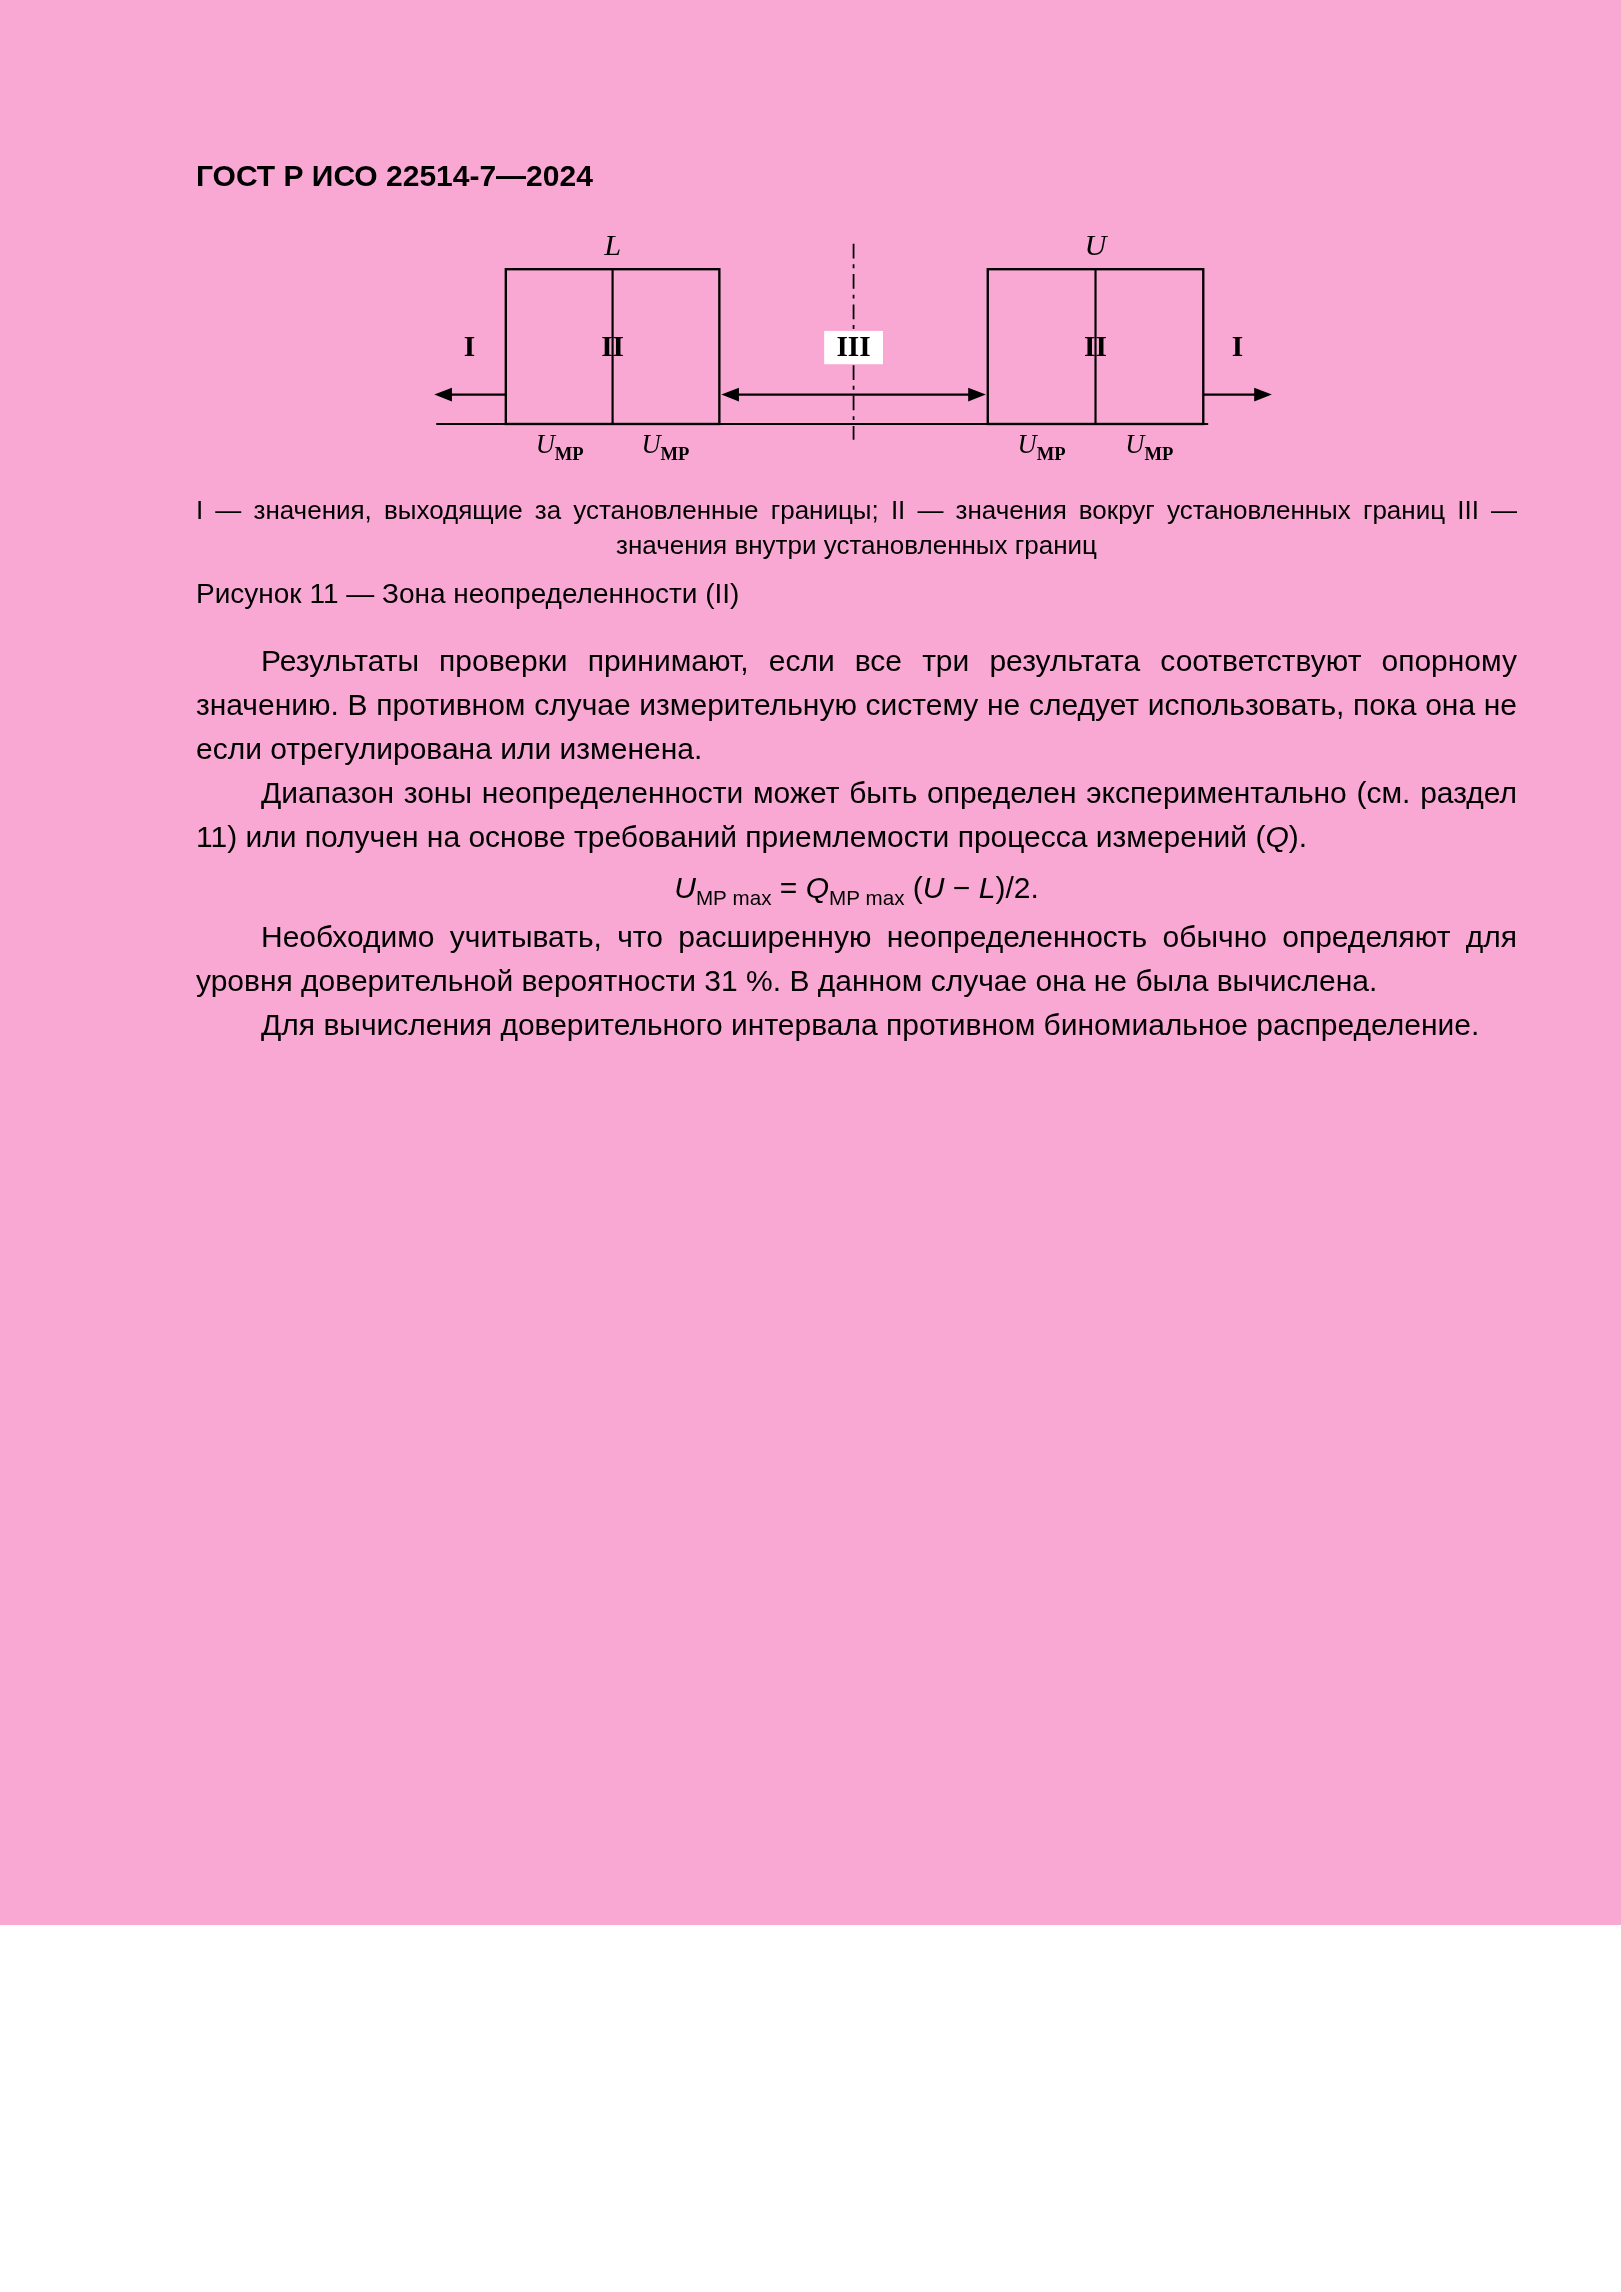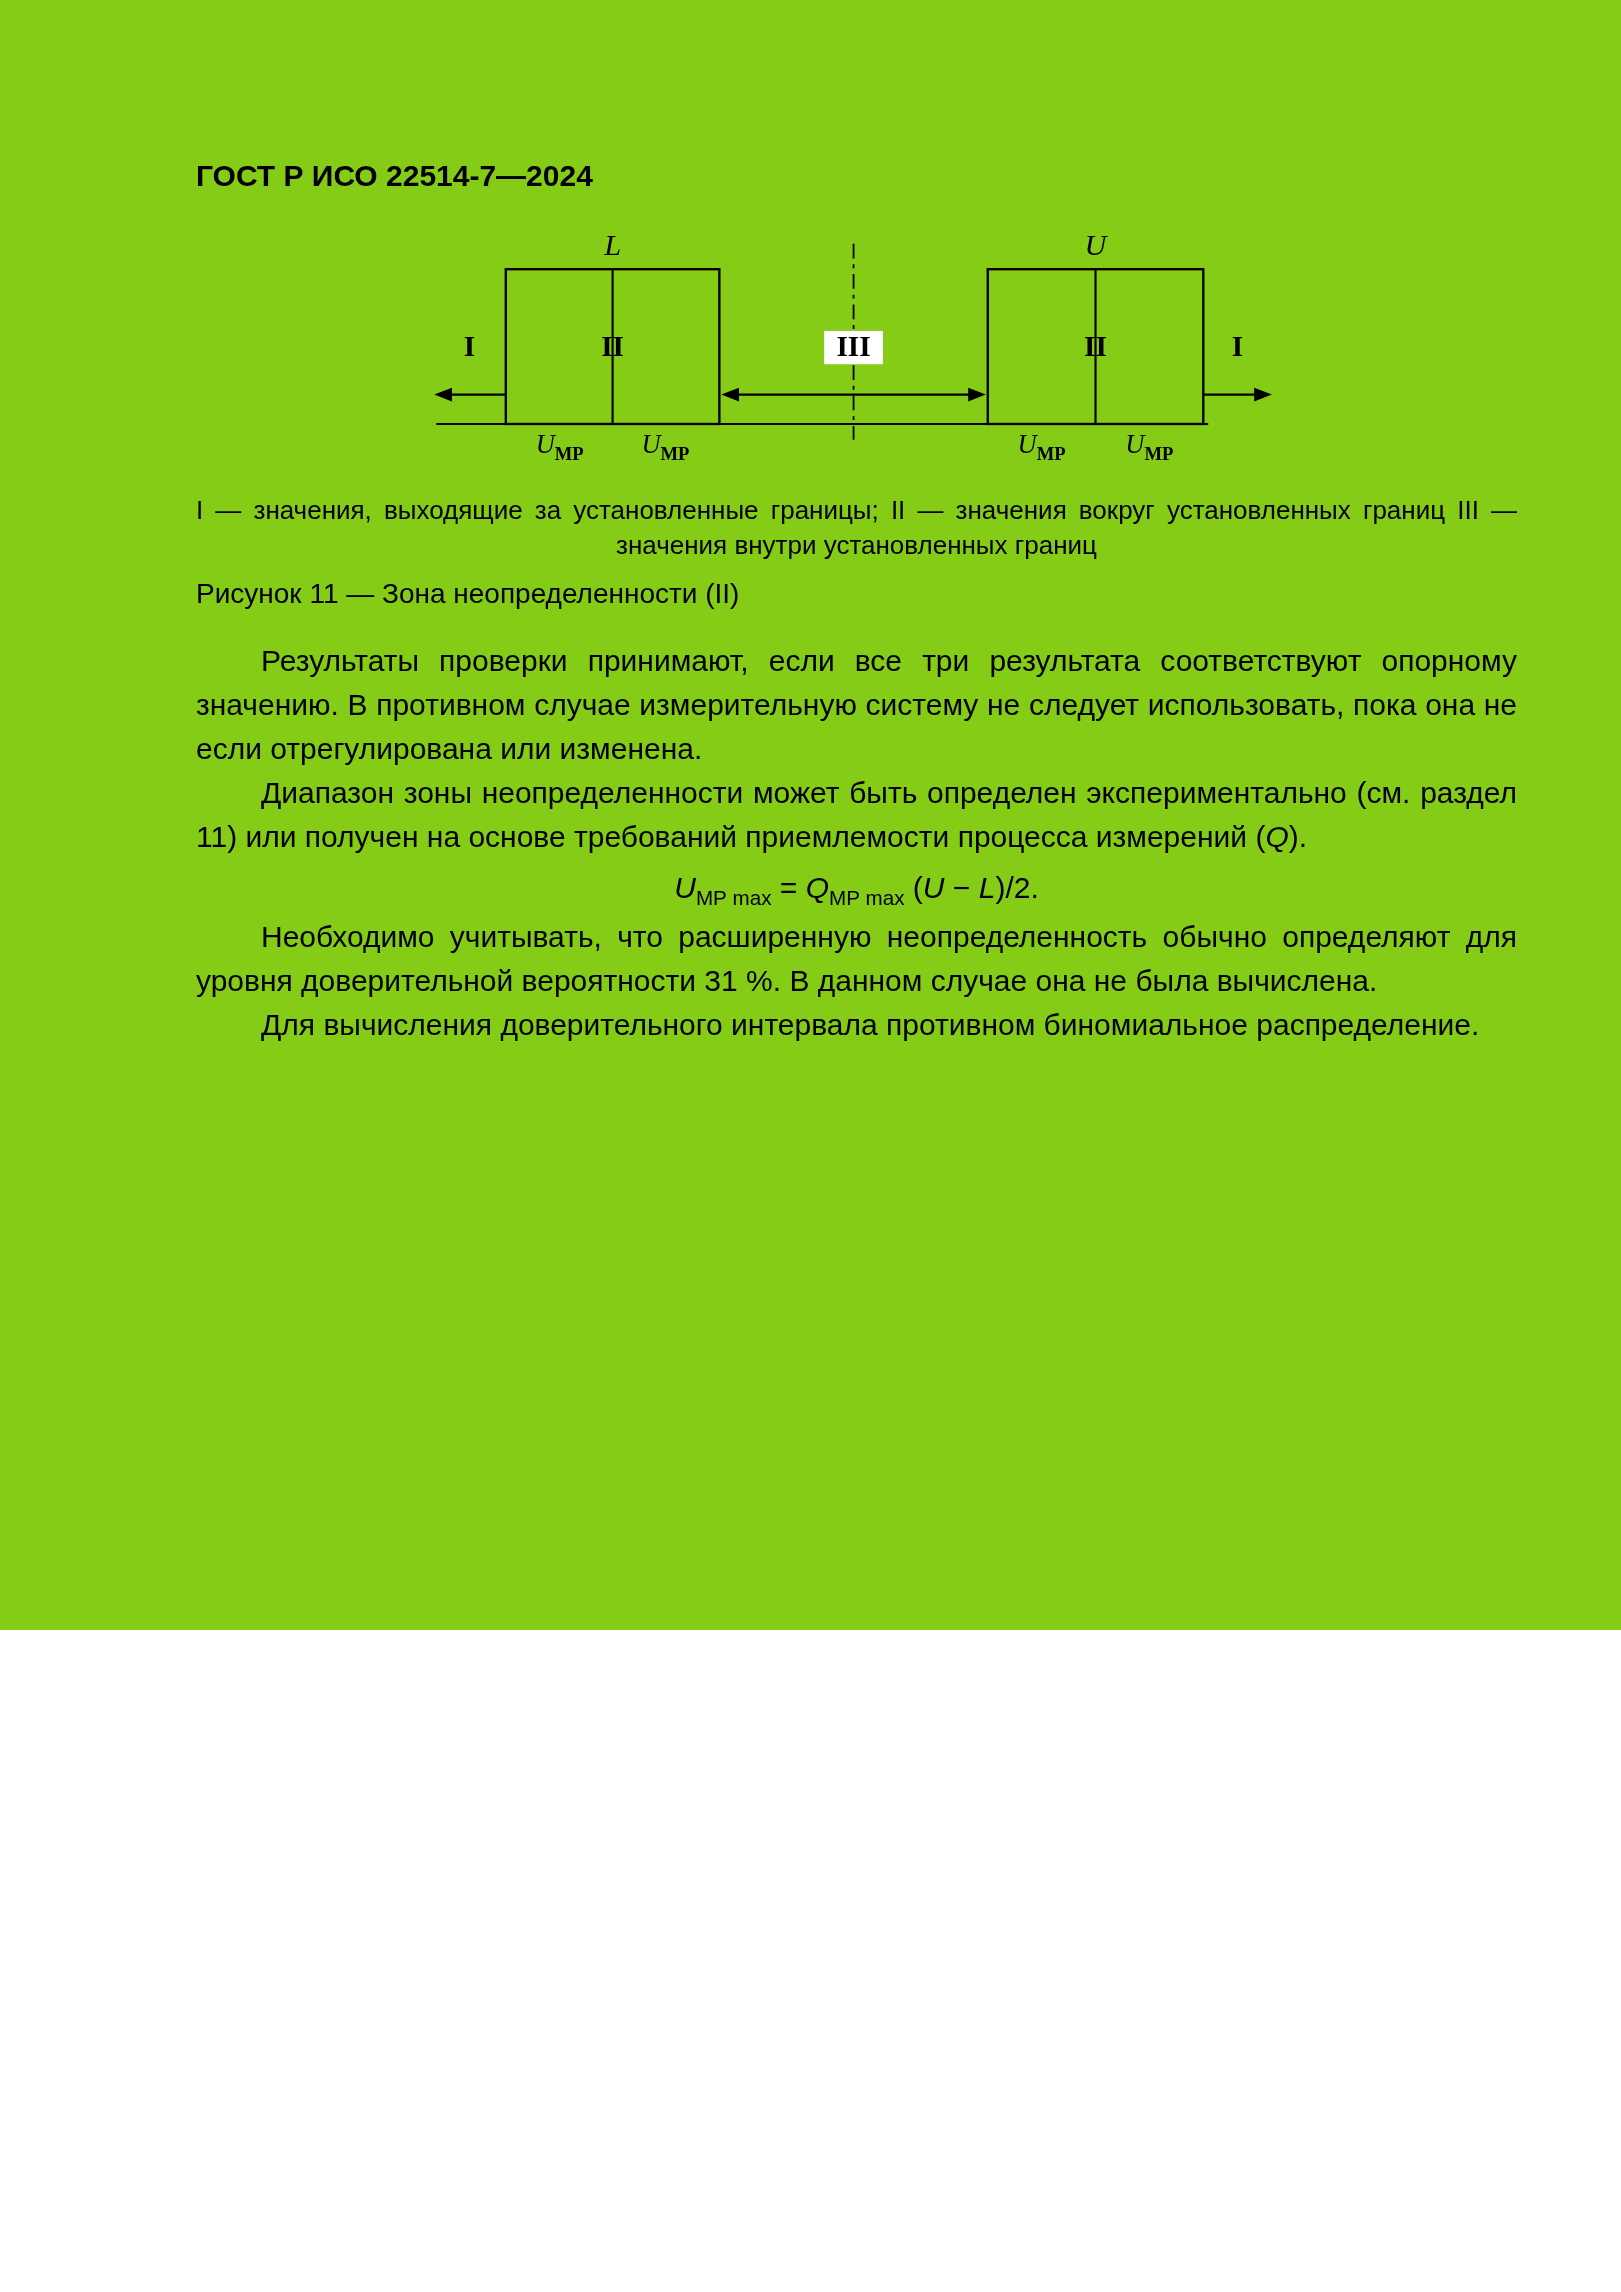--- a/index.html
+++ b/index.html
@@ -1,20 +1,20 @@
 <!DOCTYPE html>
 <html><head>
 <meta charset="utf-8">
 <style>
   * { margin:0; padding:0; box-sizing:border-box; }
   html, body { background:#ffffff; }
   .page {
     position:relative;
-    width:1621px; height:1630px;
-    background:#84cc16;
+    width:1621px; height:1925px;
+    background:#f9a8d4;
     color:#000000;
     font-family:"Liberation Sans", sans-serif;
     font-size:30px; line-height:44px;
     padding:158px 104px 0 196px;
     overflow:hidden;
   }
   .header {
     font-weight:700;
     font-size:30px;
     line-height:36px;

